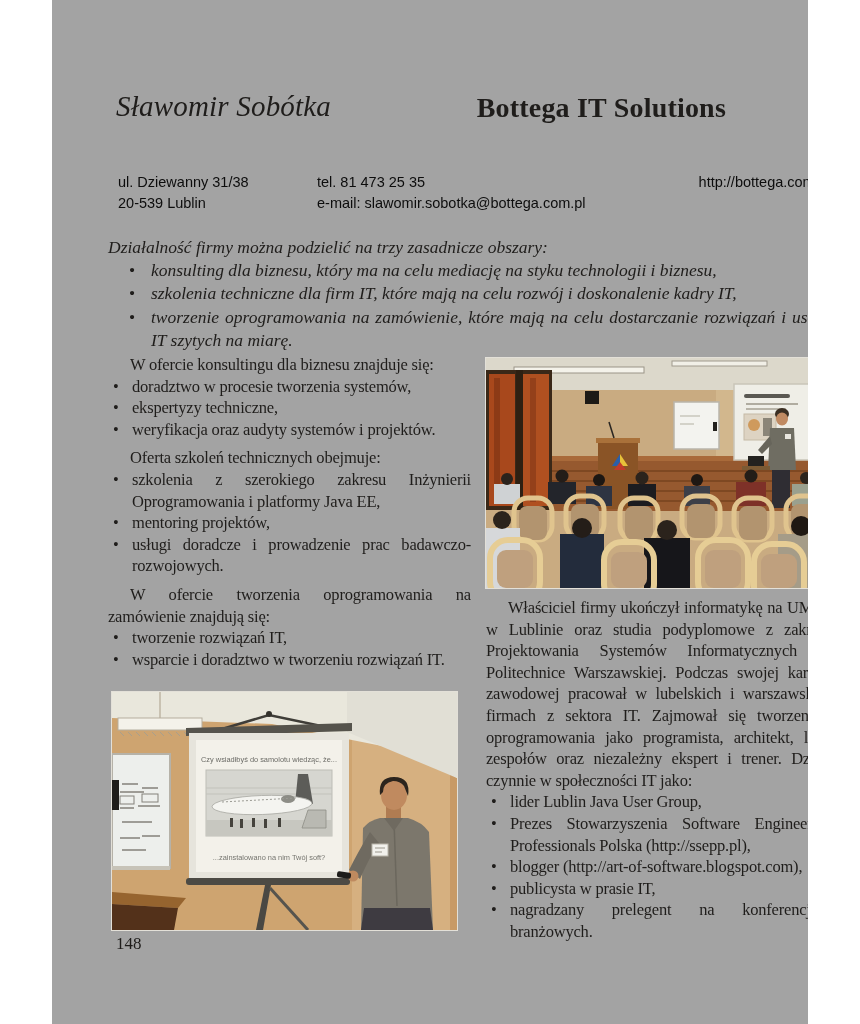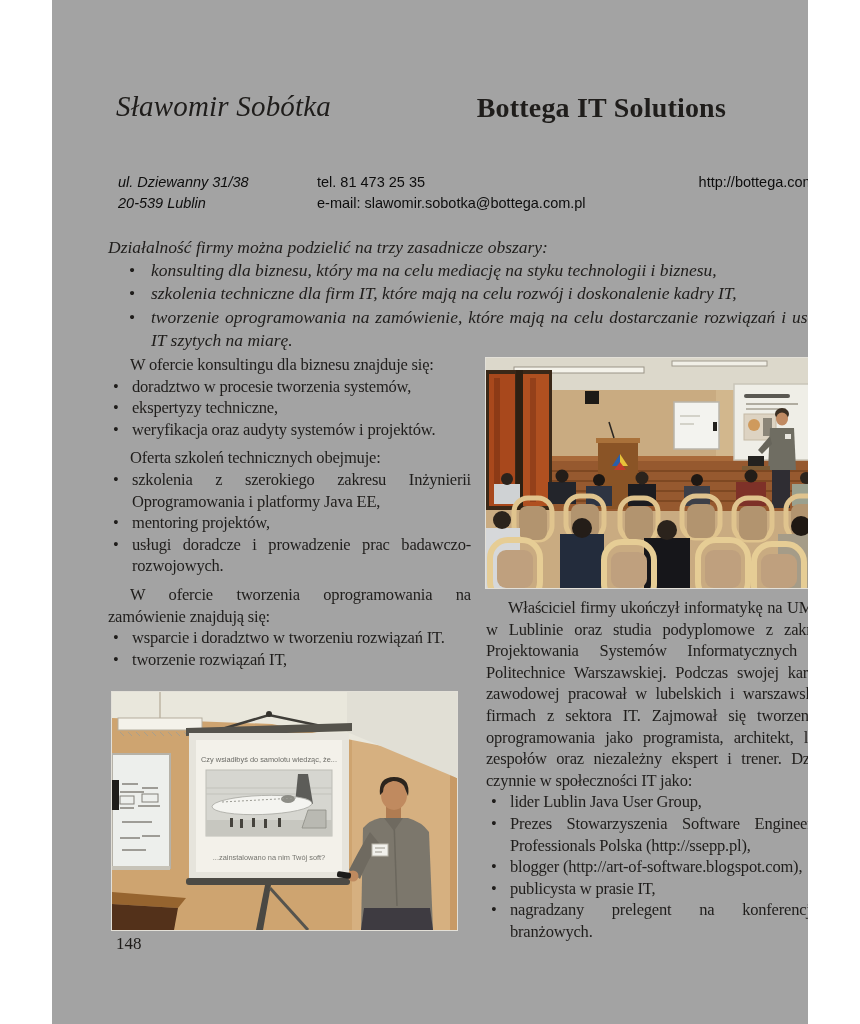--- a/index.html
+++ b/index.html
@@ -16,21 +16,21 @@
   .company{
     position:absolute;right:82px;top:92px;
     font-weight:bold;font-size:28px;line-height:32px;letter-spacing:.2px;
   }
   
   .contact{
     position:absolute;left:66px;top:172px;width:712px;height:46px;
     font-family:"Liberation Sans","DejaVu Sans",sans-serif;
     font-size:14.5px;line-height:21px;color:#0d0d0d;
   }
-  .contact .addr{position:absolute;left:0;top:0;font-style:italic;}
+  .contact .addr{position:absolute;left:0;top:0;}
   .contact .tel{position:absolute;left:199px;top:0;}
   .contact .site{position:absolute;right:0;top:0;text-align:center;}
   
   .intro{
     position:absolute;left:56px;top:236px;width:722px;
     font-style:italic;font-size:17.5px;line-height:23.2px;text-align:justify;
   }
   .intro p{margin:0;}
   .intro ul{margin:0;padding:0;list-style:none;}
   .intro li{position:relative;padding-left:43px;}
@@ -96,22 +96,22 @@
       <p class="para">Oferta szkoleń technicznych obejmuje:</p>
       <ul>
         <li>szkolenia z szerokiego zakresu Inżynierii Oprogramowania i platformy Java EE,</li>
         <li>mentoring projektów,</li>
         <li>usługi doradcze i prowadzenie prac badawczo-rozwojowych.</li>
       </ul>
     </div>
     <div class="section">
       <p class="para">W ofercie tworzenia oprogramowania na zamówienie znajdują się:</p>
       <ul>
+        <li>tworzenie rozwiązań IT,</li>
         <li>wsparcie i doradztwo w tworzeniu rozwiązań IT.</li>
-        <li>tworzenie rozwiązań IT,</li>
       </ul>
     </div>
   </div>
 
   <div class="col col-right">
 
     <figure role="img" aria-label="Sala wykładowa ze słuchaczami i prelegentem przy ekranie">
       <svg class="photo photo-room" viewBox="0 0 347 230" preserveAspectRatio="none">
 
         <rect width="347" height="230" fill="#c9ab81"></rect>

